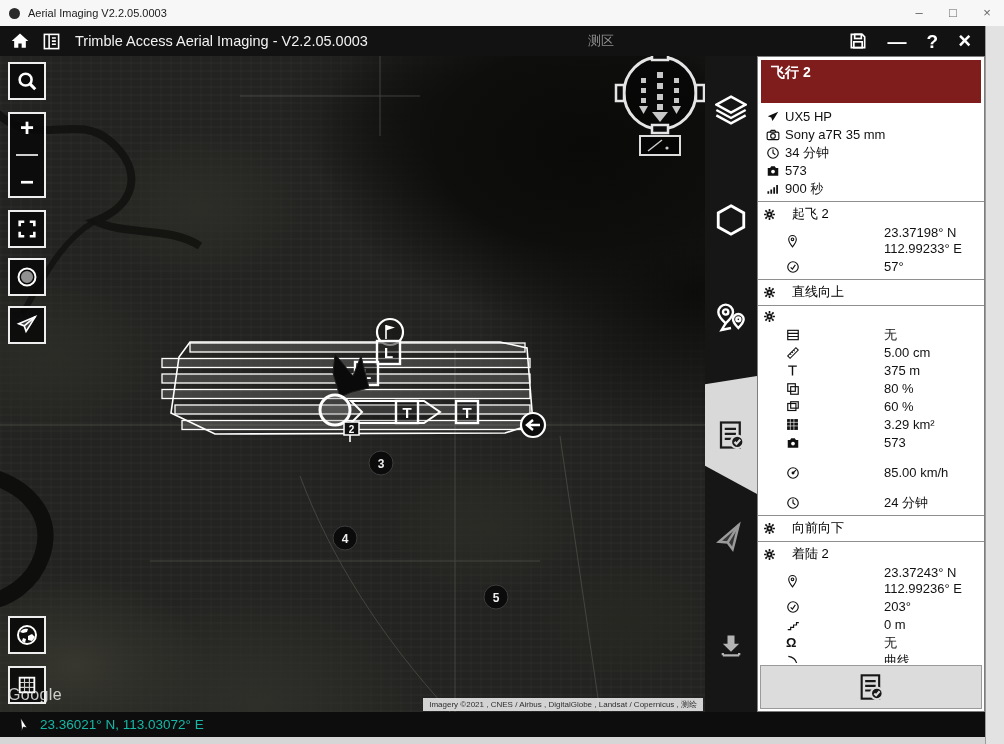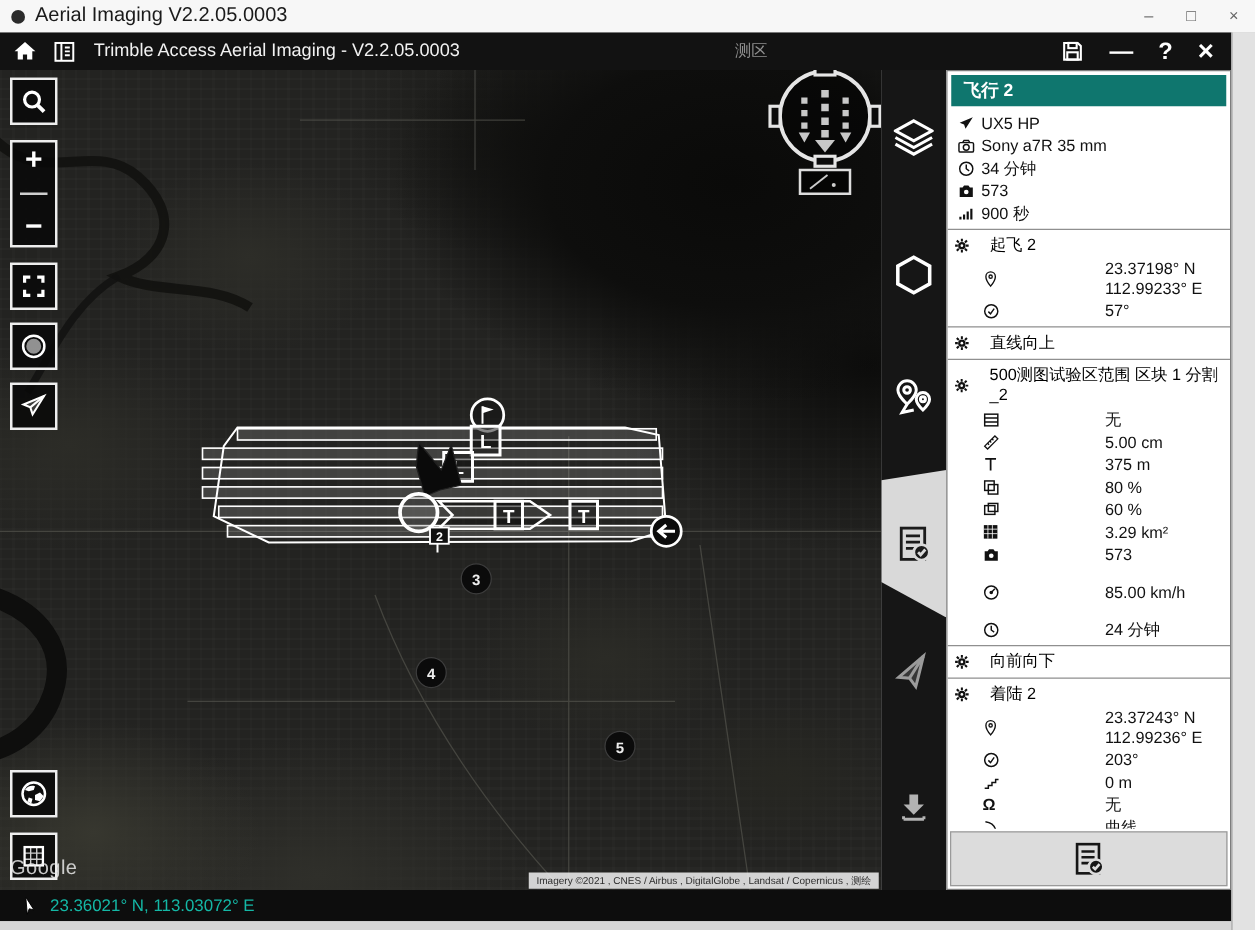--- a/index.html
+++ b/index.html
@@ -2,21 +2,21 @@
 <html><head>
 <meta charset="utf-8">
 <style>
   html,body{margin:0;padding:0;background:#bfbfbf;}
   #app{position:relative;width:1004px;height:744px;background:#e6e6e6;overflow:hidden;
        font-family:"Liberation Sans",sans-serif;-webkit-font-smoothing:antialiased;}
   
   .titlebar{position:absolute;top:0;left:0;width:1004px;height:26px;background:#f7f7f7;
     border-bottom:1px solid #c2c2c2;display:flex;align-items:center;}
   .tb-appicon{width:11px;height:11px;border-radius:50%;background:#2b2b2b;margin-left:9px;}
-  .tb-title{font-size:16px;color:#1a1a1a;margin-left:8px;}
+  .tb-title{font-size:11px;color:#1a1a1a;margin-left:8px;}
   .tb-btns{margin-left:auto;display:flex;}
   .tb-btn{width:34px;text-align:center;color:#666;font-size:13px;line-height:24px;}
   
   .appbar{position:absolute;top:26px;left:0;width:985px;height:30px;background:#121212;
     display:flex;align-items:center;color:#fff;justify-content:flex-end;}
   .ab-ic{display:flex;align-items:center;justify-content:center;color:#fff;}
   .ab-home{margin-left:10px;}
   .ab-book{margin-left:12px;}
   .ab-title{font-size:14.5px;margin-left:14px;color:#f2f2f2;}
   .ab-center{position:absolute;left:588px;color:#8f8f8f;font-size:13px;}
@@ -49,21 +49,21 @@
   .tabstrip{position:absolute;top:56px;left:705px;width:52px;height:656px;background:#161616;}
   .ts-btn{position:absolute;left:0;width:52px;height:44px;display:flex;align-items:center;
     justify-content:center;color:#fff;}
   .ts-sel{position:absolute;left:0;top:320px;width:52px;height:118px;background:#d9d9d9;
     clip-path:polygon(0 7%,100% 0,100% 100%,0 76%);display:flex;align-items:center;
     justify-content:center;color:#1b1b1b;}
   
   .panel{position:absolute;top:56px;left:757px;width:228px;height:656px;background:#fff;
     border:1px solid #7d7d7d;box-sizing:border-box;display:flex;flex-direction:column;
     color:#111;font-size:13px;}
-  .p-head{margin:3px;background:#0f766e;color:#fff;height:25px;line-height:25px;padding-left:10px;
+  .p-head{margin:3px;background:#7f1d1d;color:#fff;height:43px;line-height:25px;padding-left:10px;
     font-size:14px;font-weight:bold;}
   .p-body{flex:1;overflow:hidden;display:flex;flex-direction:column;}
   .sect{border-top:1px solid #8f8f8f;padding:2px 0 3px 0;}
   .sect:first-child{border-top:none;}
   .irow{display:flex;align-items:center;gap:5px;padding:1px 0 1px 8px;line-height:16px;}
   .shead{display:flex;align-items:center;gap:16px;padding:2px 0 2px 5px;line-height:16px;color:#000;}
   .kv{display:flex;align-items:center;padding-left:28px;line-height:17px;margin:1px 0;}
   .kv .kic{width:18px;display:flex;align-items:center;}
   .kv .kval{margin-left:80px;}
   .kv2 .kval div{line-height:16px;}
@@ -415,21 +415,20 @@
 
       <div class="sect">
         <div class="shead">
           <svg width="13" height="13" viewBox="0 0 24 24">
               <circle cx="12" cy="12" r="5.5" fill="#111"></circle>
               <g stroke="#111" stroke-width="3">
                 <path d="M12 2v4 M12 18v4 M2 12h4 M18 12h4 M4.5 4.5l3 3 M16.5 16.5l3 3 M19.5 4.5l-3 3 M7.5 16.5l-3 3"></path>
               </g>
               <circle cx="12" cy="12" r="2" fill="#fff"></circle>
             </svg>
-          <span>500测图试验区范围 区块 1 分割_2</span>
         </div>
         <div class="kv">
           <span class="kic">
               <svg width="14" height="14" viewBox="0 0 24 24" fill="none" stroke="#111" stroke-width="2">
                 <rect x="3" y="4" width="18" height="16"></rect>
                 <path d="M3 9.3 h18 M3 14.6 h18"></path>
               </svg>
             </span>
           <span class="kval">无</span>
         </div>

